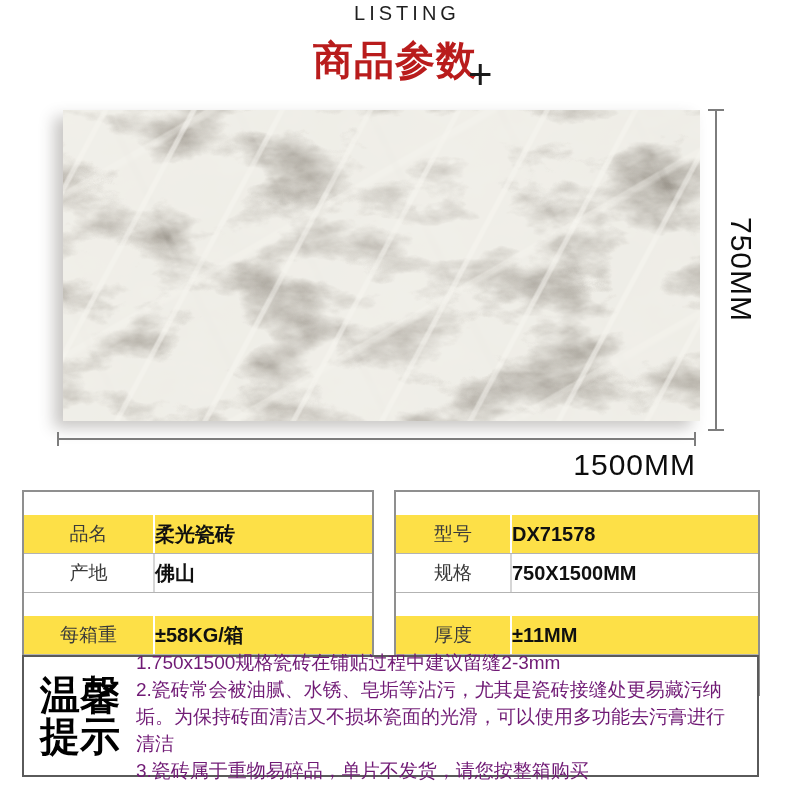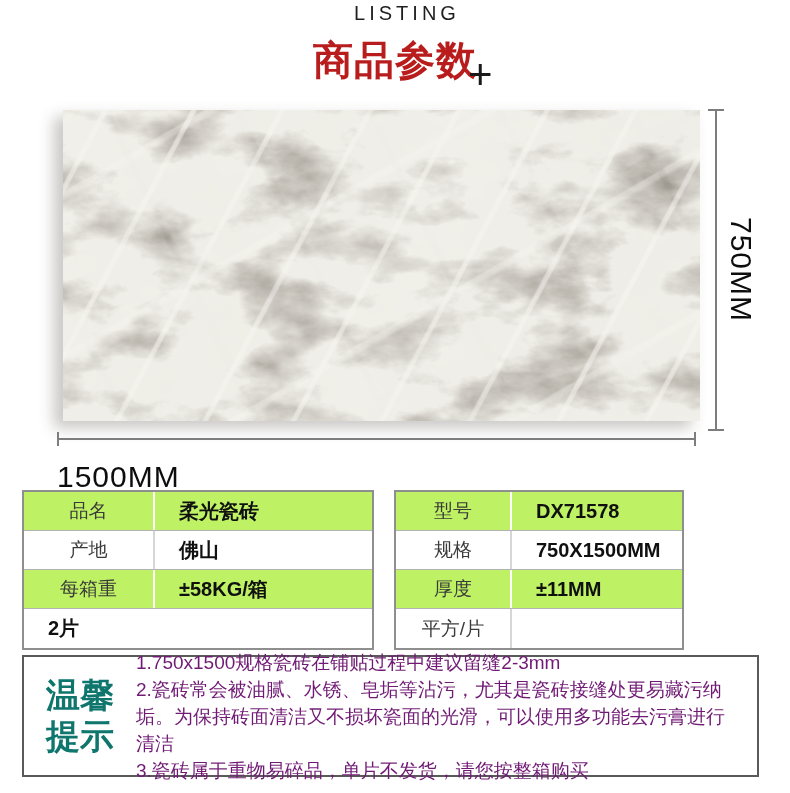--- a/index.html
+++ b/index.html
@@ -50,49 +50,49 @@
     writing-mode:vertical-rl; display:flex; align-items:center; justify-content:center;
     font-size:30px; color:#0d0d0d; letter-spacing:1px;
   }
 
   .hdim { position:absolute; left:57px; top:431px; width:639px; }
   .hdim-line { position:relative; margin-top:7px; height:2px; background:#7d7d7d; }
   .hdim-line::before, .hdim-line::after {
     content:""; position:absolute; top:-6px; width:2px; height:14px; background:#7d7d7d;
   }
   .hdim-line::before { left:0; } .hdim-line::after { right:0; }
-  .hdim-label { margin-top:20px; text-align:left; font-size:30px; color:#0d0d0d; letter-spacing:1px; }
+  .hdim-label { margin-top:8px; text-align:right; font-size:30px; color:#0d0d0d; letter-spacing:1px; }
 
   
   .spec { position:absolute; top:490px; border:2px solid #8f8f8f; background:#fff; }
   .spec-left  { left:22px;  width:352px; }
-  .spec-right { left:394px; width:290px; }
+  .spec-right { left:394px; width:366px; }
   .spec-row { display:flex; height:39px; border-bottom:1px solid #b3b3b3; }
   .spec-row:last-child { border-bottom:none; }
-  .spec-row.shaded { background:#bef264; }
+  .spec-row.shaded { background:#fde047;margin-top:23px; }
   .spec-label {
     display:flex; align-items:center; justify-content:center;
     font-size:19px; color:#3a3a3a; border-right:2px solid #d6d6d6;
   }
   .spec-row.shaded .spec-label { border-right-color:#ffffff; }
   .spec-left  .spec-label { width:131px; }
   .spec-right .spec-label { width:116px; }
   .spec-value {
     flex:1; display:flex; align-items:center;
-    padding-left:24px; font-size:20px; font-weight:700; color:#101010;
+    font-size:20px; font-weight:700; color:#101010;
   }
 
   
   .tips {
     position:absolute; left:22px; top:655px; width:737px; height:122px;
     border:2px solid #5a5a5a; background:#fff; display:flex; align-items:center;
   }
   .tips-title {
     width:112px; flex:0 0 112px; text-align:center;
-    font-size:34px; font-weight:700; line-height:41px; color:#0f766e;
+    font-size:40px; font-weight:700; line-height:41px; color:#000000;
   }
   .tips-text { flex:1; padding:6px 14px 6px 0; font-size:19px; line-height:27px; color:#701a75; }
 </style>
 </head>
 <body>
 
 <div class="page">
 
   <div class="eyebrow">LISTING</div>
   <div class="page-title">商品参数</div>

